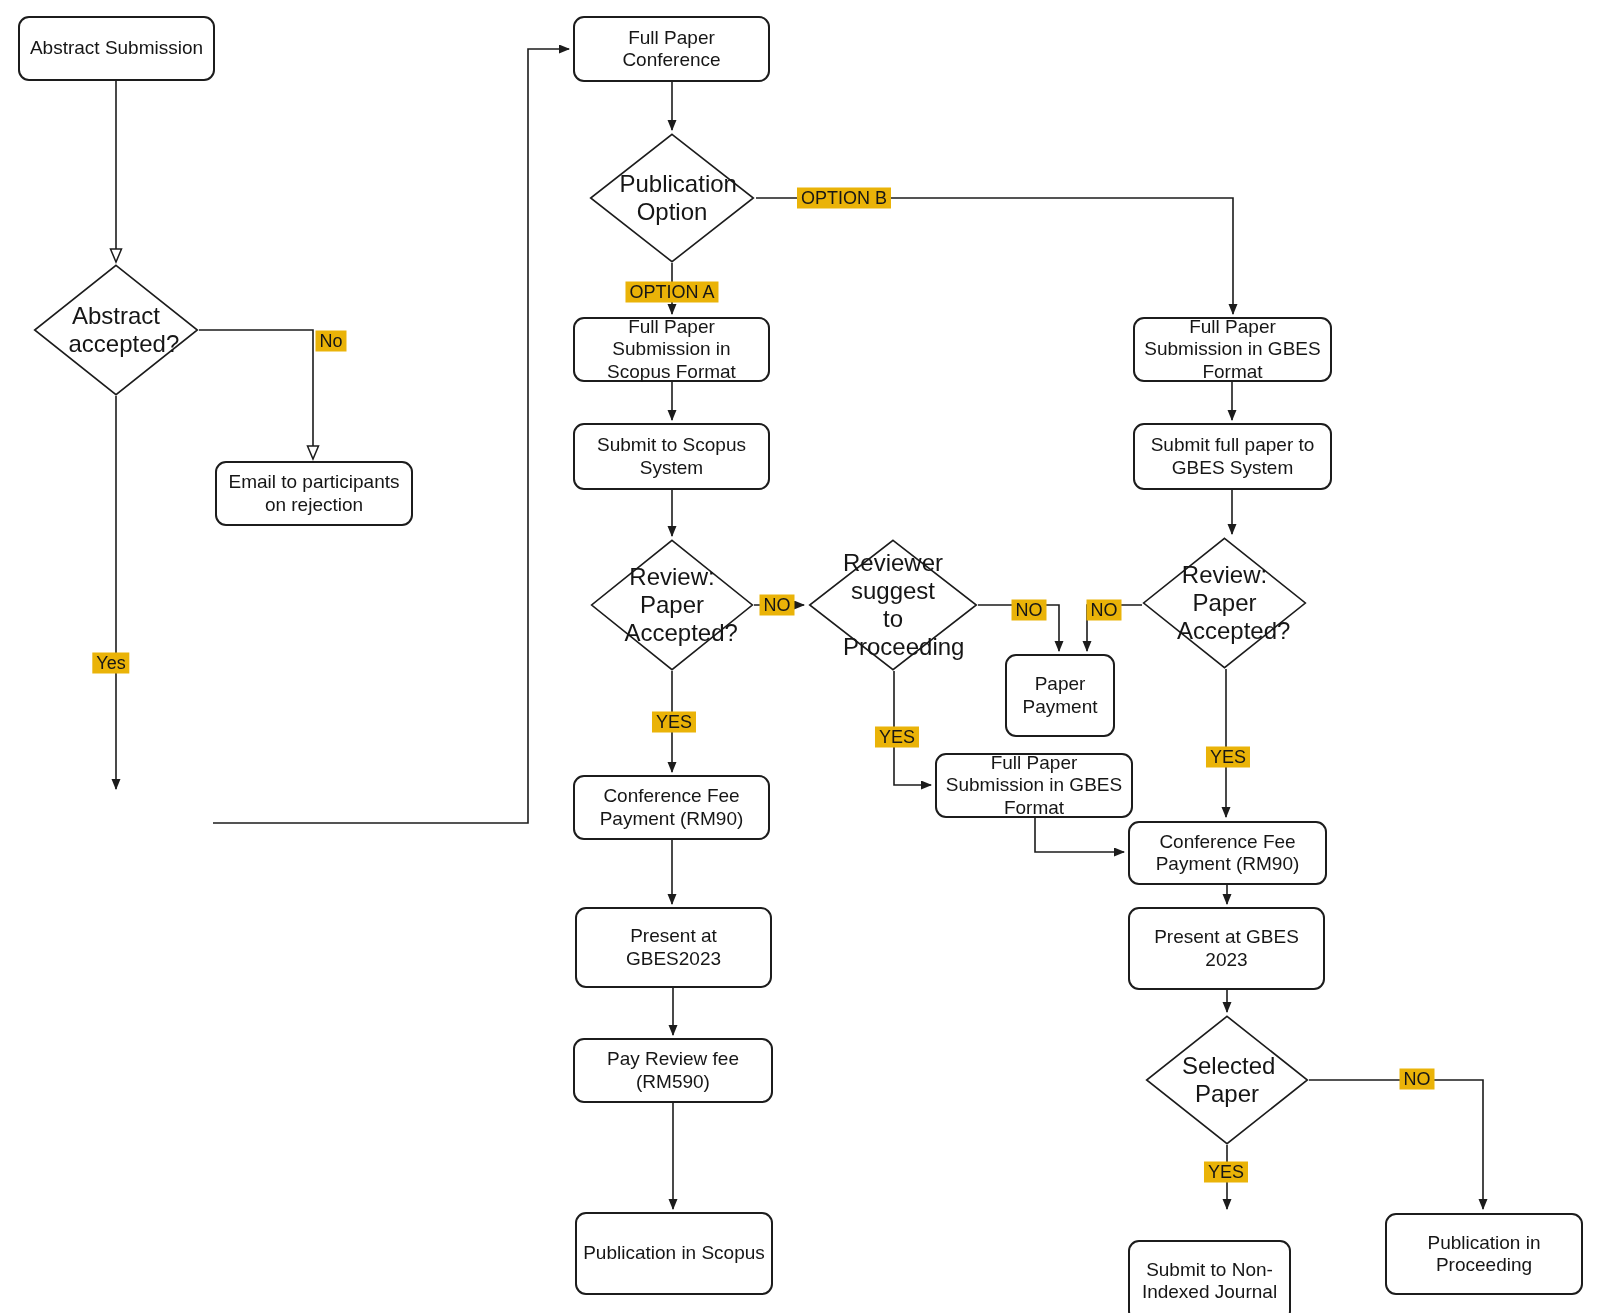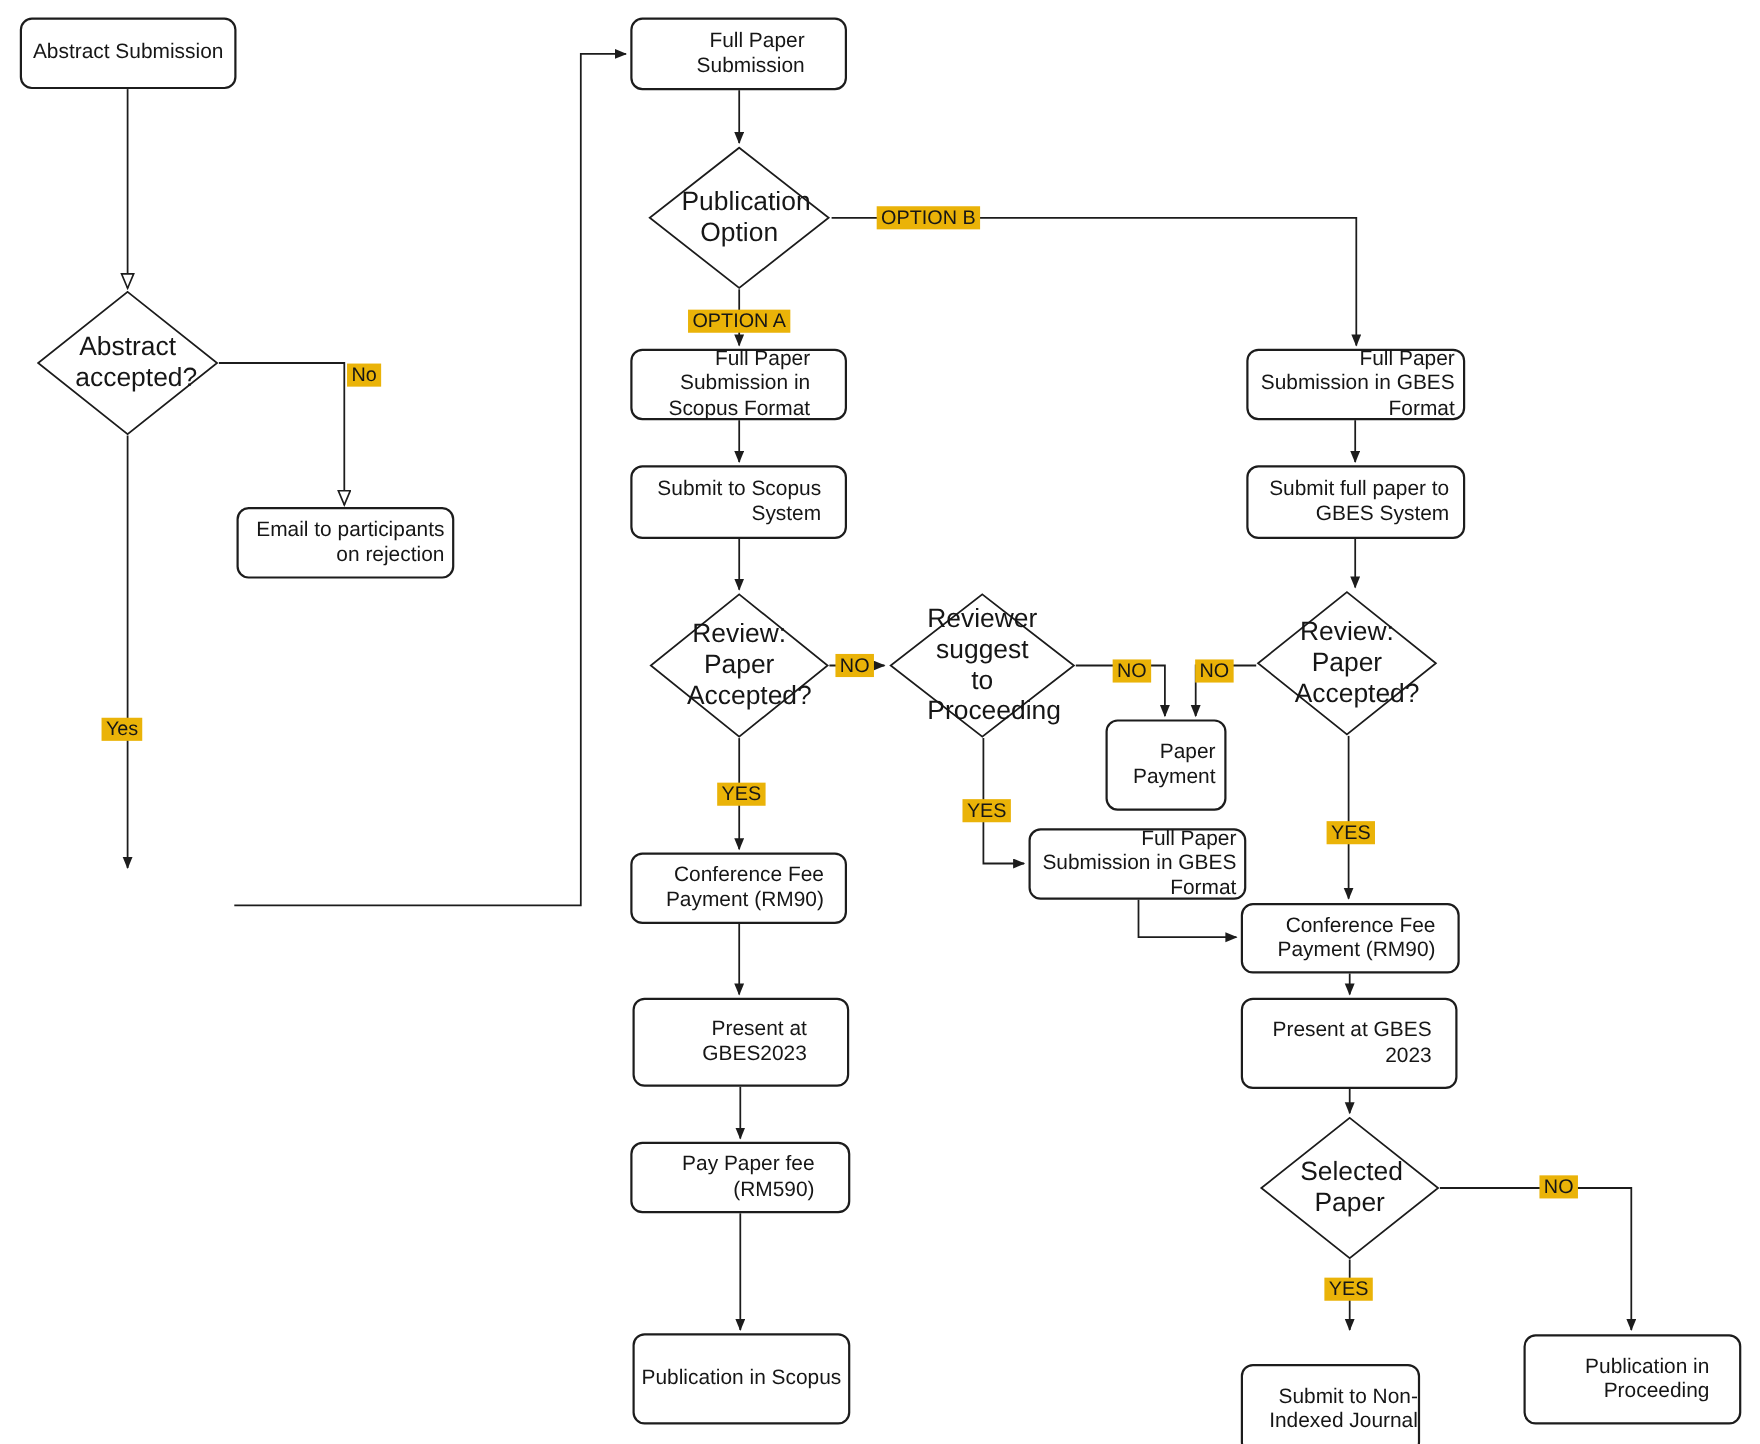--- a/index.html
+++ b/index.html
@@ -6,21 +6,21 @@
   .canvas{
     position:relative;width:1600px;height:1313px;background:#ffffff;
     font-family:"Liberation Sans","DejaVu Sans",sans-serif;color:#161616;
     overflow:hidden;
   }
   .edges{position:absolute;left:0;top:0;z-index:1;}
   .node{
     position:absolute;z-index:2;box-sizing:border-box;
     background:#ffffff;border:2px solid #1c1c1c;border-radius:11px;
     display:flex;align-items:center;justify-content:center;
-    font-size:19px;line-height:1.16;text-align:right;
+    font-size:19px;line-height:1.16;text-align:center;
   }
   .node .lbl{display:inline-block;}
   .diamond{
     position:absolute;z-index:2;
     display:flex;align-items:center;justify-content:center;
     font-size:24px;line-height:1.16;text-align:center;
   }
   .diamond svg{position:absolute;left:0;top:0;width:100%;height:100%;}
   .diamond .lbl{position:relative;z-index:1;display:inline-block;}
   .elabel{
@@ -71,36 +71,36 @@
     </g>
   </svg>
 
   <div class="node" style="left:18px;top:16px;width:197px;height:65px">
     <span class="lbl" style="max-width:186px">Abstract Submission</span>
   </div>
   <div class="node" style="left:215px;top:461px;width:198px;height:65px">
     <span class="lbl" style="max-width:180px">Email to participants on rejection</span>
   </div>
   <div class="node" style="left:573px;top:16px;width:197px;height:66px">
-    <span class="lbl" style="max-width:120px">Full Paper Submission</span>
+    <span class="lbl" style="max-width:120px">Full Paper Conference</span>
   </div>
   <div class="node" style="left:573px;top:317px;width:197px;height:65px">
     <span class="lbl" style="max-width:130px">Full Paper Submission in Scopus Format</span>
   </div>
   <div class="node" style="left:573px;top:423px;width:197px;height:67px">
     <span class="lbl" style="max-width:150px">Submit to Scopus System</span>
   </div>
   <div class="node" style="left:573px;top:775px;width:197px;height:65px">
     <span class="lbl" style="max-width:155px">Conference Fee Payment (RM90)</span>
   </div>
   <div class="node" style="left:575px;top:907px;width:197px;height:81px">
     <span class="lbl" style="max-width:120px">Present at GBES2023</span>
   </div>
   <div class="node" style="left:573px;top:1038px;width:200px;height:65px">
-    <span class="lbl" style="max-width:135px">Pay Paper fee (RM590)</span>
+    <span class="lbl" style="max-width:135px">Pay Review fee (RM590)</span>
   </div>
   <div class="node" style="left:575px;top:1212px;width:198px;height:83px">
     <span class="lbl" style="max-width:190px">Publication in Scopus</span>
   </div>
   <div class="node" style="left:1133px;top:317px;width:199px;height:65px">
     <span class="lbl" style="max-width:180px">Full Paper Submission in GBES Format</span>
   </div>
   <div class="node" style="left:1133px;top:423px;width:199px;height:67px">
     <span class="lbl" style="max-width:170px">Submit full paper to GBES System</span>
   </div>

